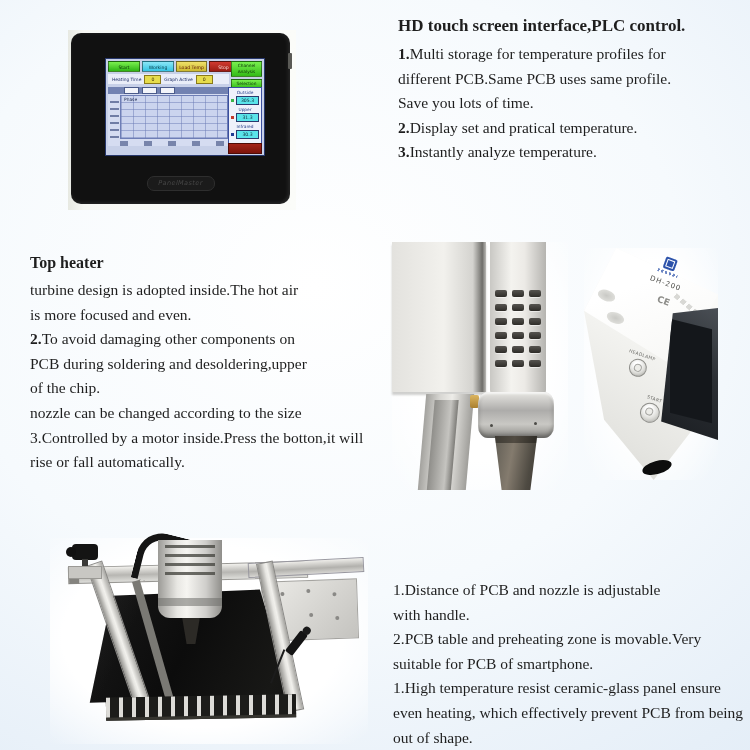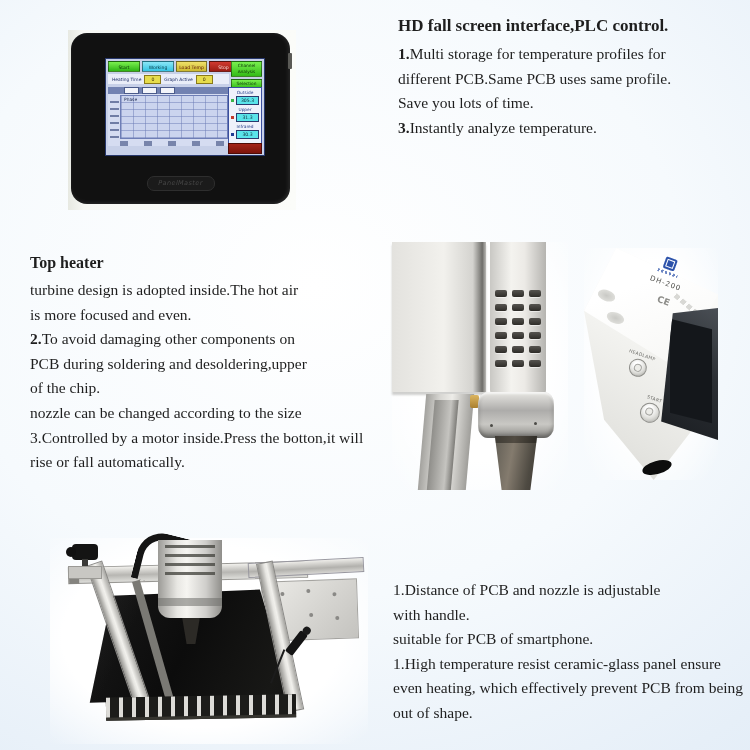--- a/index.html
+++ b/index.html
@@ -12,21 +12,21 @@
   
   .tblock{position:absolute;color:#1e1e1e;white-space:nowrap;}
   .tblock .title{font-weight:bold;font-size:17px;margin:0 0 6px 0;}
   .tblock p{margin:0;font-size:15.5px;height:24.6px;line-height:24.6px;}
   .tblock p b{font-weight:bold;}
 
   
   .photo-ts{position:absolute;left:68px;top:30px;width:228px;height:180px;
             background:linear-gradient(90deg,#e7e9e2 0%,#f7f8f4 7%,#fbfcf9 100%);}
   .bezel{position:absolute;left:3px;top:3px;width:219px;height:171px;background:#111;
-         border-radius:16px;box-shadow:inset -2px 0 4px rgba(255,255,255,.08), inset 0 -2px 4px rgba(255,255,255,.05);}
+         border-radius:10px;box-shadow:inset -2px 0 4px rgba(255,255,255,.08), inset 0 -2px 4px rgba(255,255,255,.05);}
   .side-switch{position:absolute;right:-2px;top:20px;width:4px;height:16px;background:#5a5a56;border-radius:1px;}
   .scr{position:absolute;left:34px;top:25px;width:158px;height:96px;background:#c7d0e8;
        border:1px solid #27376b;}
   .scr .row1{position:absolute;left:2px;top:2px;height:11px;display:flex;gap:2px;}
   .tb{font:4.6px "DejaVu Sans",sans-serif;line-height:11px;text-align:center;color:#0c330c;
       border:1px solid rgba(0,0,0,.45);}
   .tb.b1{width:30px;background:linear-gradient(#7af04f,#2fb515);}
   .tb.b2{width:30px;background:linear-gradient(#8ae6f6,#35c4e4);color:#063a46;}
   .tb.b3{width:29px;background:linear-gradient(#efe06a,#cdb92f);color:#5a1208;}
   .tb.b4{width:27px;background:linear-gradient(#d03a30,#9c1c14);color:#f6d9d6;}
@@ -242,24 +242,25 @@
               </div>
           </div>
         </div>
         <div class="redbtn"></div>
       </div>
       <div class="brand">PanelMaster</div>
     </div>
   </figure>
 
   <section class="tblock" style="left:398px;top:16px;">
-    <h3 class="title">HD fall screen interface,PLC control.</h3>
+    <h3 class="title">HD touch screen interface,PLC control.</h3>
     <p><b>1.</b><span>Multi storage for temperature profiles for</span></p>
     <p><b></b><span>different PCB.Same PCB uses same profile.</span></p>
     <p><b></b><span>Save you lots of time.</span></p>
+    <p><b>2.</b><span>Display set and pratical temperature.</span></p>
     <p><b>3.</b><span>Instantly analyze temperature.</span></p>
   </section>
 
   <section class="tblock" style="left:30px;top:254px;">
     <h3 class="title" style="font-size:16px">Top heater</h3>
     <p><b></b><span>turbine design is adopted inside.The hot air</span></p>
     <p><b></b><span>is more focused and even.</span></p>
     <p><b>2.</b><span>To avoid damaging other components on</span></p>
     <p><b></b><span>PCB during soldering and desoldering,upper</span></p>
     <p><b></b><span>of the chip.</span></p>
@@ -354,19 +355,20 @@
     </div>
     <div class="ttip"></div>
     <div class="tknob"></div>
     <div class="tknobbase"></div>
     <div class="sensor"></div>
   </figure>
 
   <section class="tblock" style="left:393px;top:534px;margin-top:44px;">
     <p><b></b><span>1.Distance of PCB and nozzle is adjustable</span></p>
     <p><b></b><span>with handle.</span></p>
+    <p><b></b><span>2.PCB table and preheating zone is movable.Very</span></p>
     <p><b></b><span>suitable for PCB of smartphone.</span></p>
     <p><b></b><span>1.High temperature resist ceramic-glass panel ensure</span></p>
     <p><b></b><span>even heating, which effectively prevent PCB from being</span></p>
     <p><b></b><span>out of shape.</span></p>
   </section>
 
 </div>
 
 </body></html>

